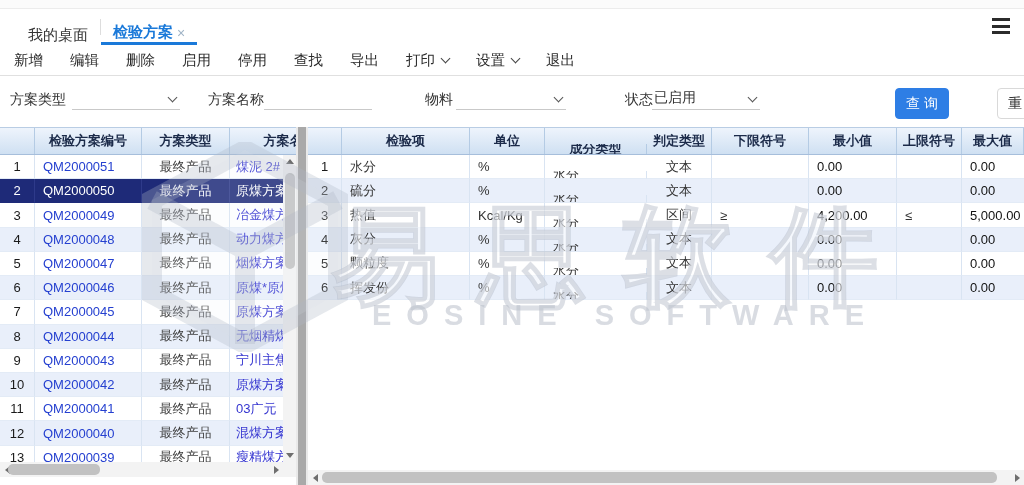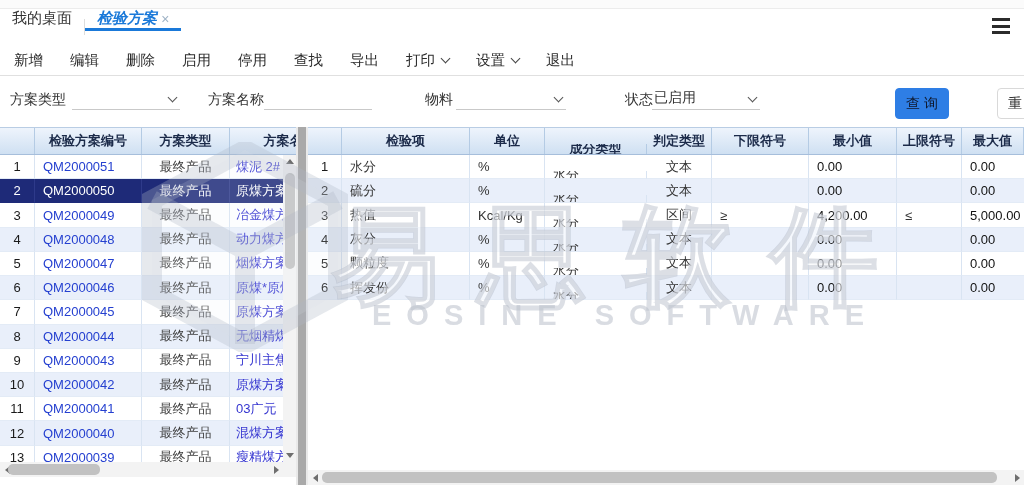--- a/index.html
+++ b/index.html
@@ -2,23 +2,23 @@
 <html style="--accent: #1a79d9; --selected: #1e2a78; --query: #2e7ee5; --alt: #e9effa; --link: #2540d0; --nameblue: #3434d0; --hgt: #eef4fc; --hgb: #cfe0f2;"><head>
 <meta charset="utf-8">
 <style>
   * { margin:0; padding:0; box-sizing:border-box; }
   html,body { width:1024px; height:485px; overflow:hidden; background:#fff;
     font-family:"Liberation Sans","DejaVu Sans",sans-serif; }
   .app { position:relative; width:1024px; height:485px; background:#fff; }
 
   
   .topstrip { height:9px; background:#fbfbfb; border-bottom:1px solid #ececec; }
-  .tabbar { position:relative; height:36px; background:#fff; display:flex; align-items:flex-start; }
+  .tabbar { position:relative; height:36px; background:#fff; display:flex; align-items:flex-end; padding-left:16px; }
   .tab { display:flex; align-items:center; padding:0 12px; font-size:15px; color:#333; cursor:pointer; }
-  .tab.active { color:var(--accent); font-weight:bold; border-bottom:3px solid var(--accent);font-style:italic; }
+  .tab.active { color:var(--accent); font-weight:bold; border-bottom:3px solid var(--accent); }
   .tab-close { color:#9fb3c6; font-weight:normal; font-size:14px; margin-left:4px; }
   .tab-divider { width:1px; height:16px; background:#ddd; align-self:center; }
   .hamburger { position:absolute; right:14px; top:9px; width:18px; height:16px;
     display:flex; flex-direction:column; justify-content:space-between; cursor:pointer; }
   .hamburger i { display:block; height:3px; background:#2b2b2b; }
 
   
   .toolbar { height:31px; display:flex; align-items:center; gap:27px; padding-left:14px;
     border-bottom:1px solid #e0e0e0; background:#fff; }
   .tbtn { font-size:14.5px; color:#2b2b2b; display:flex; align-items:center; cursor:pointer; white-space:nowrap; }
@@ -29,21 +29,21 @@
   .filterbar { position:relative; height:51px; background:#fff; }
   .flabel { position:absolute; top:15px; font-size:14px; color:#333; white-space:nowrap; }
   .uline { position:absolute; top:10px; height:24px; border-bottom:1px solid #c9c9c9; }
   .uline .dchev { position:absolute; right:4px; top:8px; width:7px; height:7px;
     border-right:1.8px solid #555; border-bottom:1.8px solid #555; transform:rotate(45deg); }
   .uline-input { border:none; outline:none; width:100%; height:100%; font-size:14px; background:transparent;
     font-family:inherit; }
   .dval { position:absolute; left:2px; top:3px; font-size:14px; color:#333; }
   .btn { position:absolute; top:12px; width:54px; height:31px; border-radius:4px; font-size:14px;
     display:flex; align-items:center; justify-content:center; cursor:pointer; white-space:nowrap; }
-  .btn-query { background:var(--query); color:#0f172a; border:1px solid var(--query); }
+  .btn-query { background:var(--query); color:#ffffff; border:1px solid var(--query); }
   .btn-reset { background:#fff; color:#333; border:1px solid #d9d9d9;margin-left:36px; }
 
   
   .content { position:absolute; top:127px; left:0; right:0; bottom:0; }
   .left-panel { position:absolute; left:0; top:0; width:296px; bottom:8px; overflow:hidden; background:#fff; }
   .splitter { position:absolute; left:296px; width:12px; top:0; bottom:0;
     background:linear-gradient(90deg,#e9e9e9 0 2px,#a9a9a9 2px 10px,#e9e9e9 10px 12px); cursor:col-resize; }
   .right-panel { position:absolute; left:308px; right:0; top:0; bottom:0; overflow:hidden; background:#fff; }
 
   .thead { position:absolute; top:0; left:0; right:0; height:28px; display:flex; overflow:hidden;

